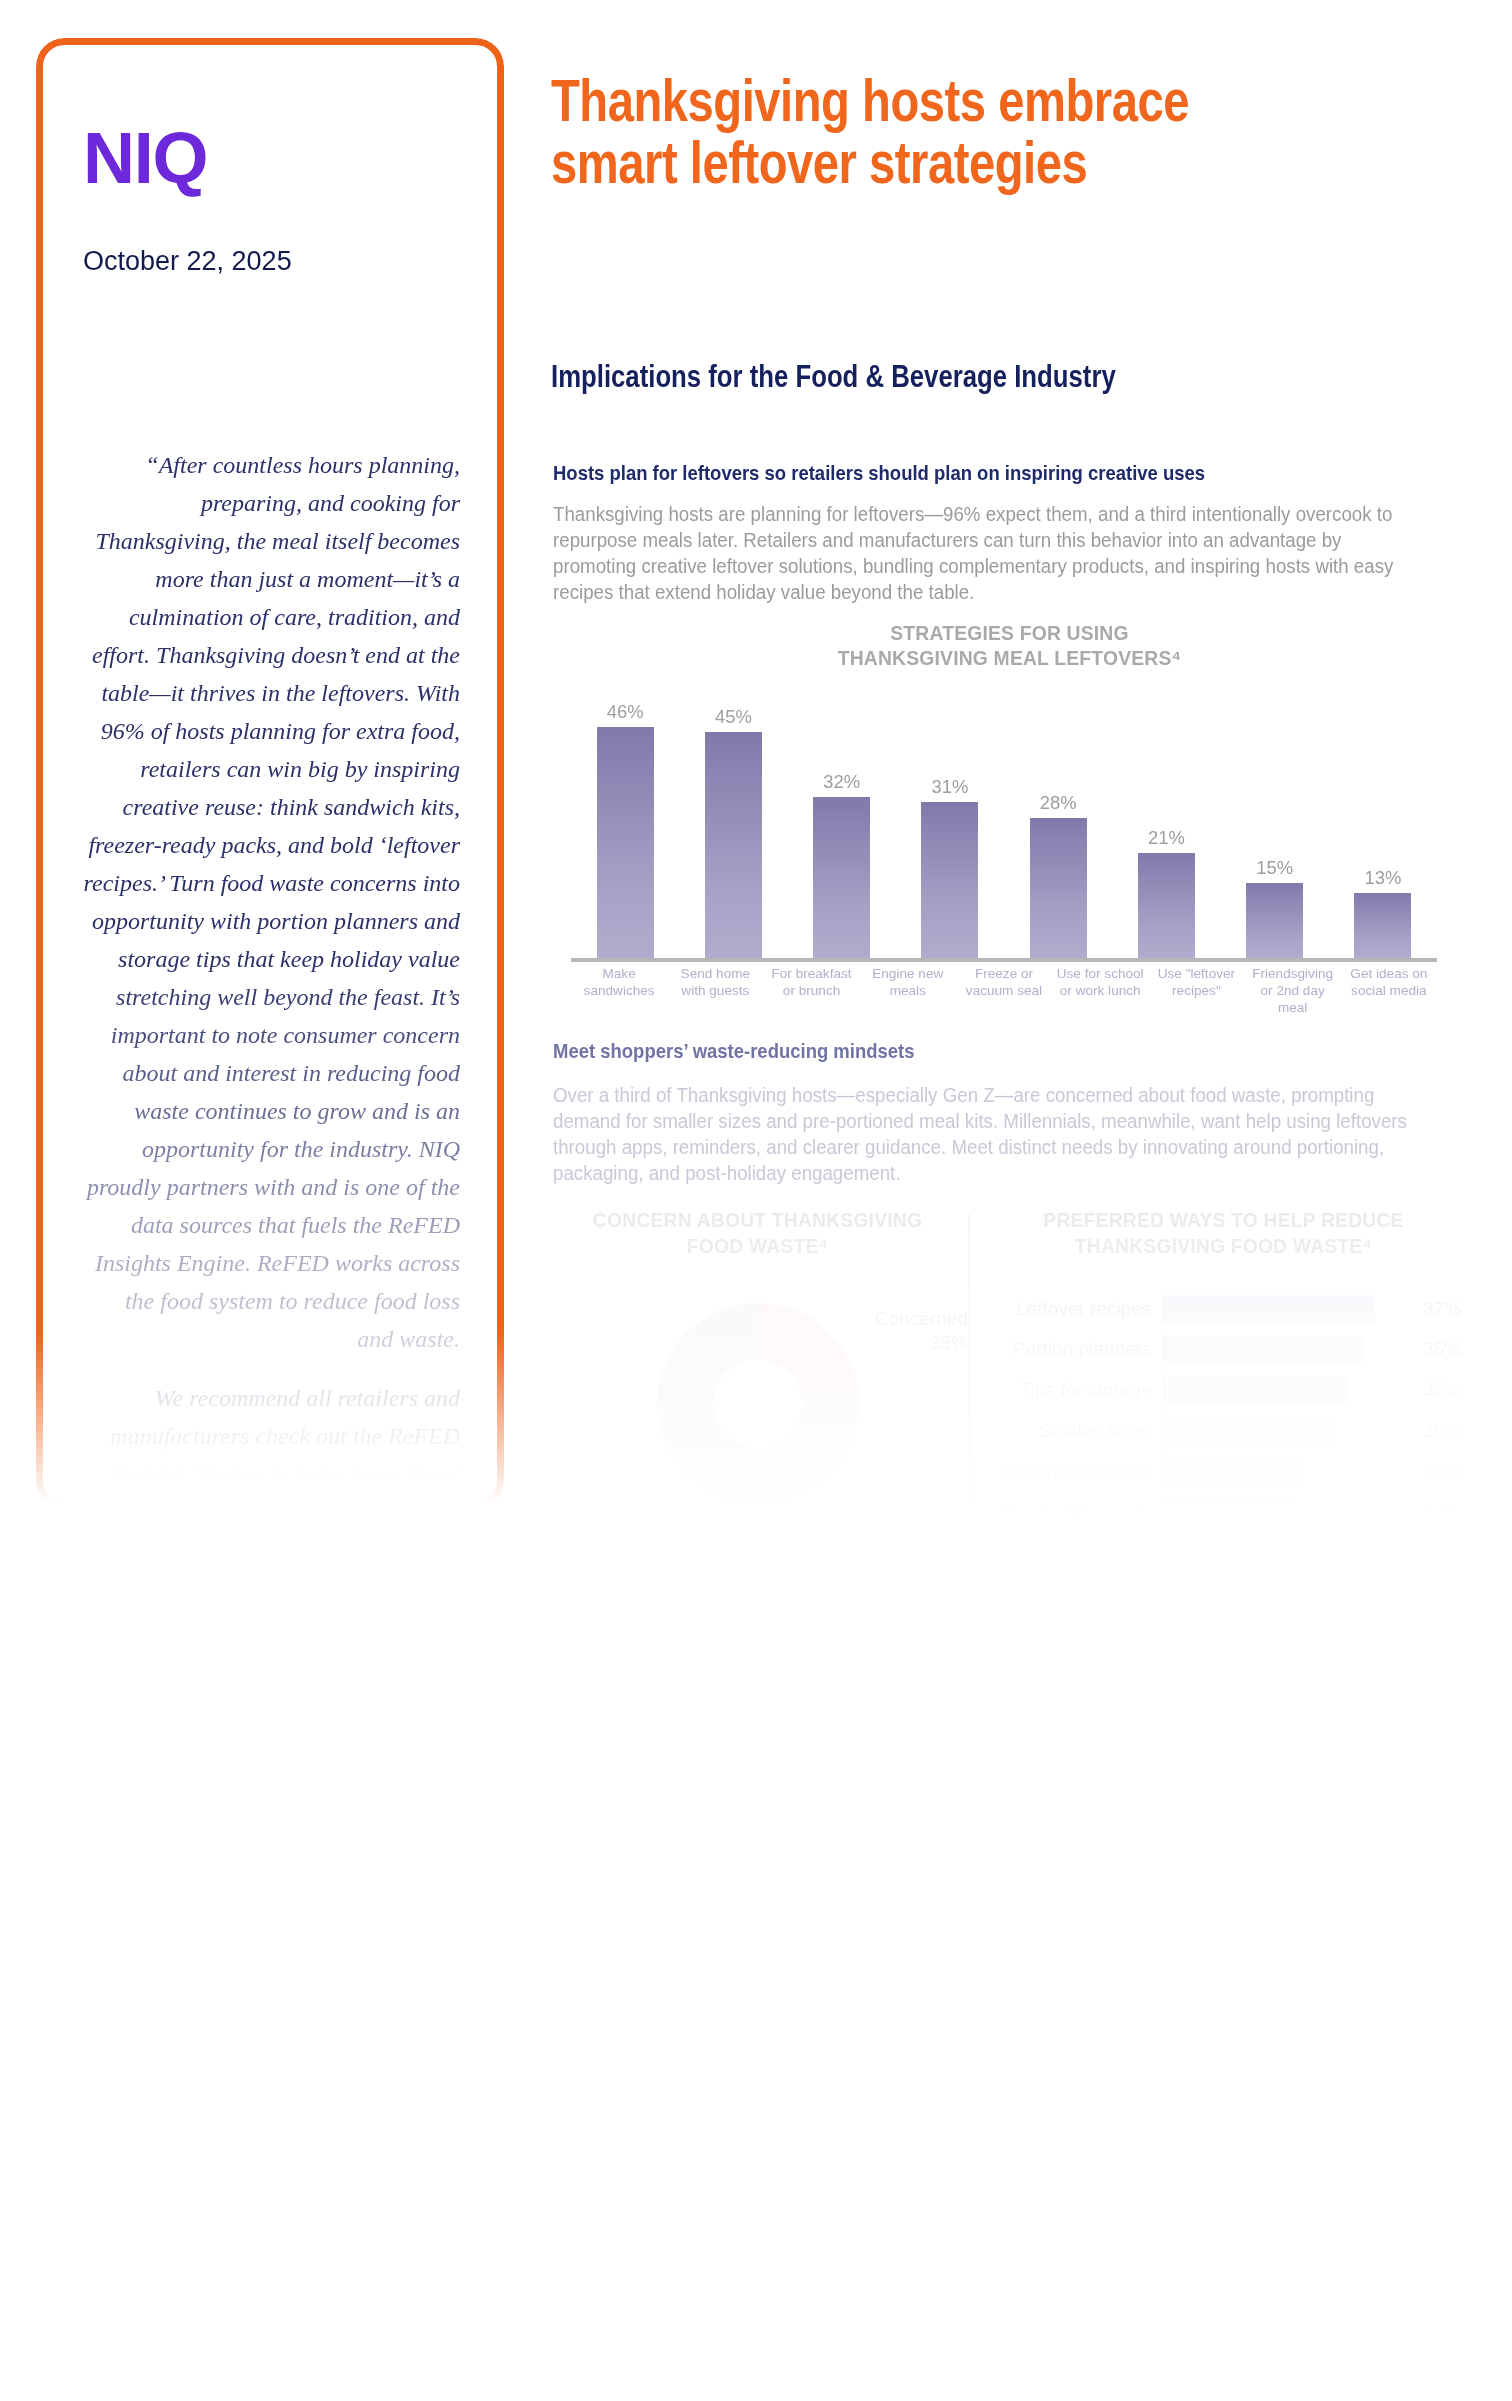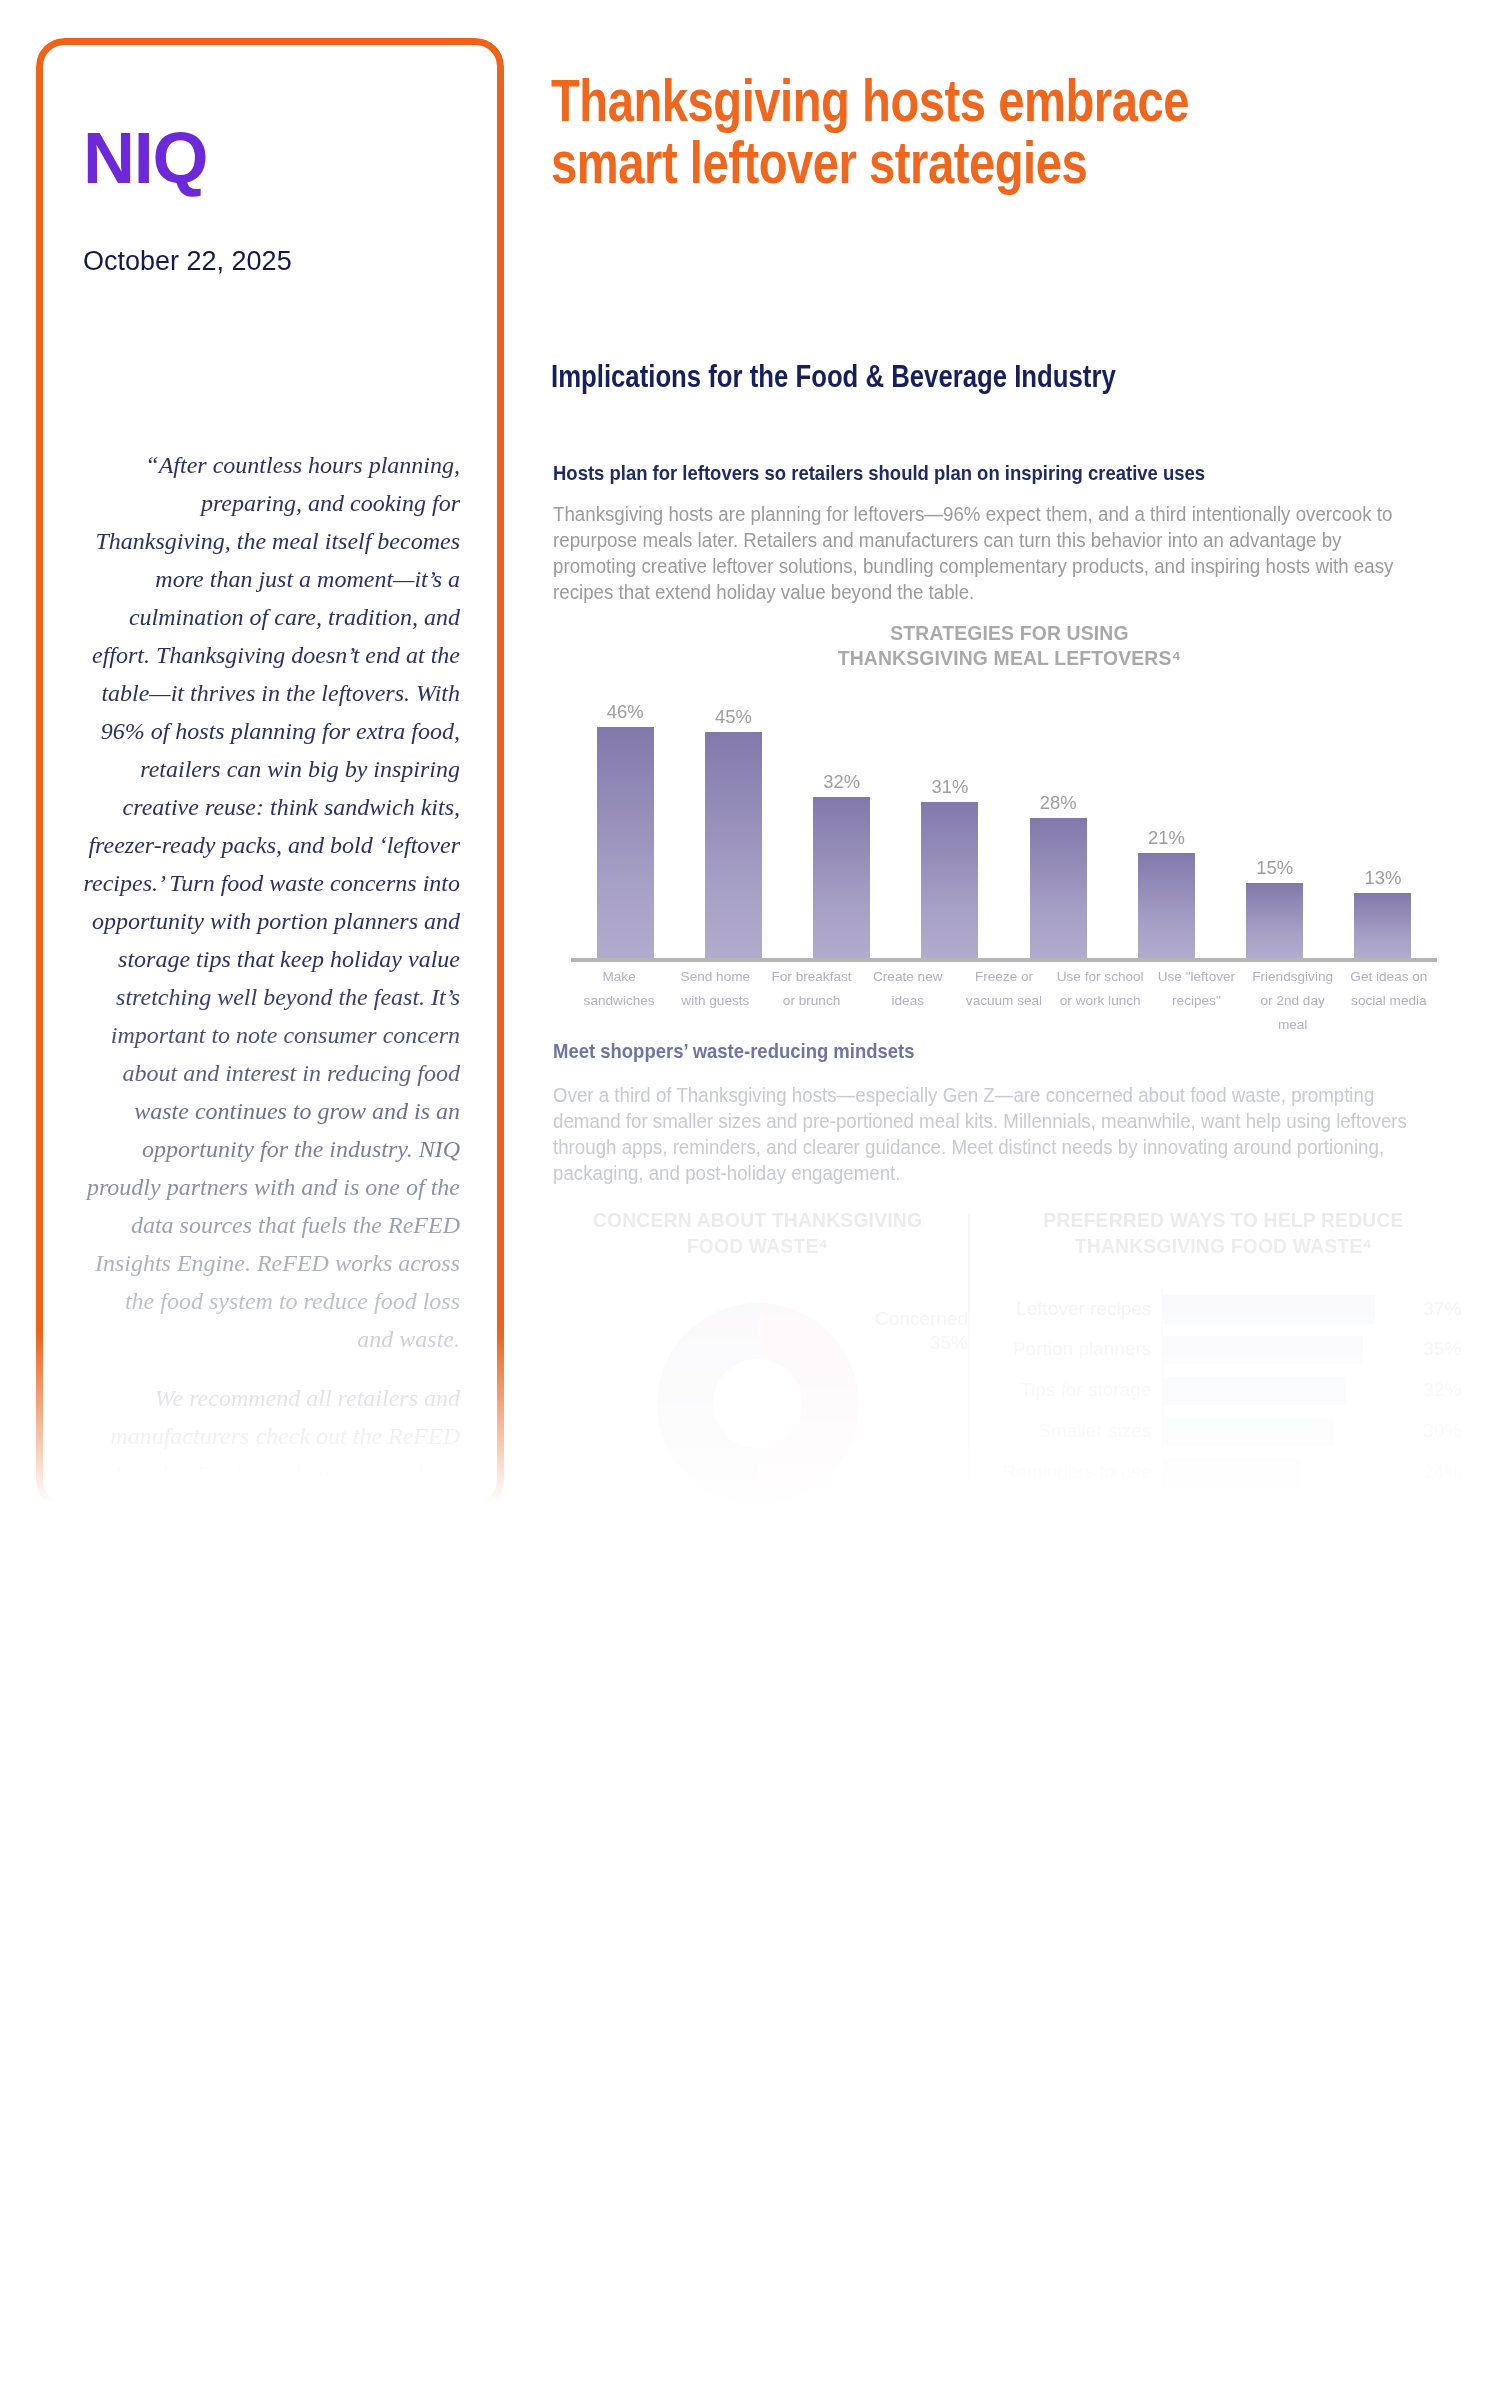--- a/index.html
+++ b/index.html
@@ -82,21 +82,21 @@
   .vplot{ position:absolute; left:18px; top:77px; width:866px; height:282px; }
   .vcols{ position:absolute; left:0; top:0; width:100%; height:261px; display:flex; align-items:center; }
   .vcol{ flex:1 1 0; display:flex; flex-direction:column; align-items:center; justify-content:flex-end; height:100%; }
   .vbar-label{ font-size:18.4px; color:#9e9e9e; margin-bottom:3.6px; }
   .vbar{
     width:57px;
     background:linear-gradient(to bottom,#8279ab 0%, #a8a1c6 70%, #b1abcd 100%);
   }
   .vaxis{ position:absolute; left:0; top:261px; width:100%; height:3.6px; background:#b6b6b6; }
   .vticks{ position:absolute; left:0; top:268px; width:100%; display:flex; }
-  .vtick{ flex:1 1 0; text-align:center; font-size:13.6px; line-height:24px; color:#b3aecb; padding:0 1.2px; }
+  .vtick{ flex:1 1 0; text-align:center; font-size:13.6px; line-height:17px; color:#b3aecb; padding:0 1.2px; }
 
   
   .panels{ position:absolute; left:553px; top:1207px; width:916px; height:320px;
     -webkit-mask-image:linear-gradient(to bottom, rgba(0,0,0,0.30) 0px, rgba(0,0,0,0.16) 130px, rgba(0,0,0,0.07) 249px, rgba(0,0,0,0) 314px);
     mask-image:linear-gradient(to bottom, rgba(0,0,0,0.30) 0px, rgba(0,0,0,0.16) 130px, rgba(0,0,0,0.07) 249px, rgba(0,0,0,0) 314px);
   }
   .panel-divider{ position:absolute; left:415px; top:7.1px; width:1.8px; height:308px; background:#dcdcdc; }
   .panel{ position:absolute; top:0; }
   .panel.left{ left:0; width:409px; }
   .panel.right{ left:425px; width:491px; }
@@ -180,21 +180,21 @@
           <div class="vcol">
             <div class="vbar-label">13%</div>
             <div class="vbar" style="height: 65px;"></div>
           </div>
         </div>
       <div class="vaxis"></div>
       <div class="vticks" id="vticks">
           <div class="vtick">Make sandwiches</div>
           <div class="vtick">Send home with guests</div>
           <div class="vtick">For breakfast or brunch</div>
-          <div class="vtick">Create new ideas</div>
+          <div class="vtick">Engine new meals</div>
           <div class="vtick">Freeze or vacuum seal</div>
           <div class="vtick">Use for school or work lunch</div>
           <div class="vtick">Use "leftover recipes"</div>
           <div class="vtick">Friendsgiving or 2nd day meal</div>
           <div class="vtick">Get ideas on social media</div>
         </div>
     </div>
   </div>
 
   <div class="sec-title s2">Meet shoppers’ waste-reducing mindsets</div>

